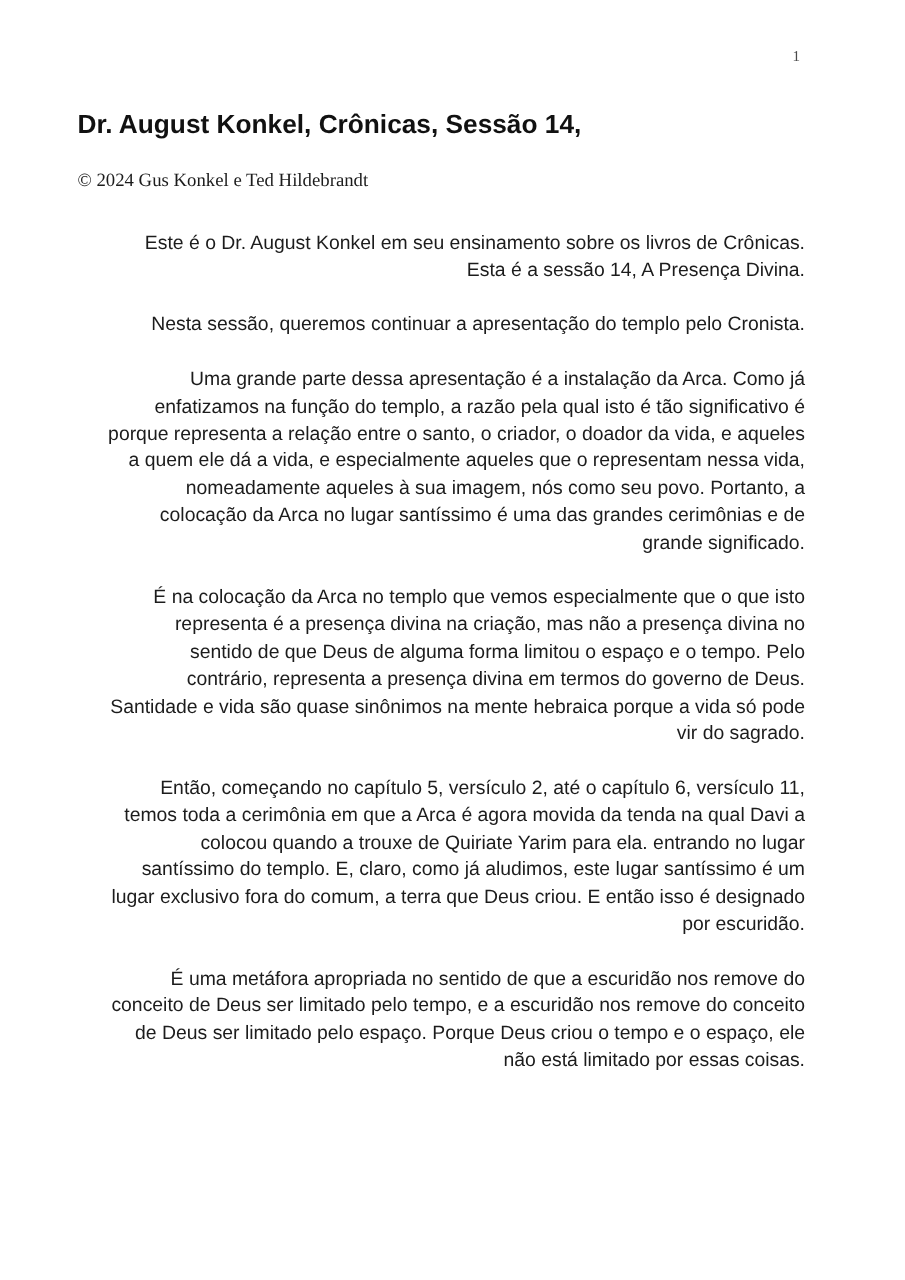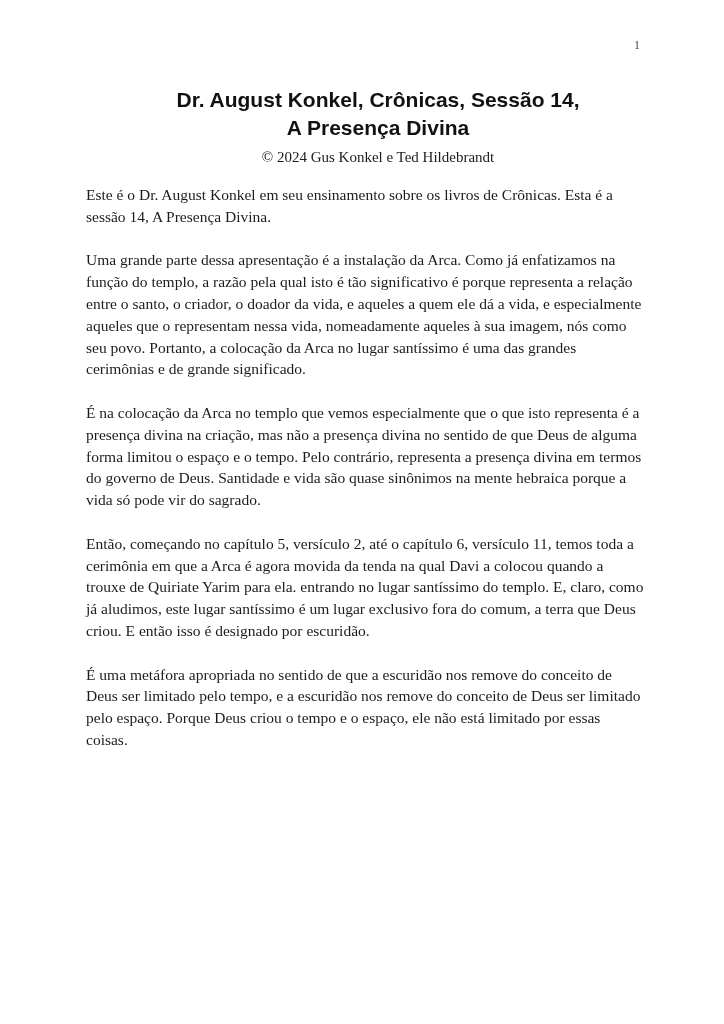--- a/index.html
+++ b/index.html
@@ -23,68 +23,68 @@
     left: 0;
     width: 640px;
     text-align: right;
     font-family: "Liberation Serif", serif;
     font-size: 12px;
     color: #4a4a4a;
   }
   .header {
     position: absolute;
     top: 86px;
-    left: 78px;
+    left: 62px;
     width: 600px;
-    text-align: center;
+    text-align: left;
   }
   .title-line {
     font-family: "Liberation Sans", sans-serif;
     font-weight: bold;
     font-size: 21px;
     line-height: 28px;
     color: #111111;
   }
   .copyright {
     font-family: "Liberation Serif", serif;
     font-size: 15px;
     line-height: 22px;
     color: #1c1c1c;
-    margin-top: 4px;
+    margin-top: 20px;
   }
   .body-text {
     position: absolute;
     top: 184px;
     left: 86px;
     width: 558px;
   }
   .body-text p {
-    font-family: Liberation Serif, serif;
+    font-family: Liberation Sans, sans-serif;
     font-size: 15.5px;
     line-height: 21.8px;
     color: #1c1c1c;
     margin: 0 0 21.8px 0;
-    text-align: left;
+    text-align: right;
   }
 </style>
 </head>
 <body>
 
 <div class="page">
 
   <div class="page-number">1</div>
 
   <div class="header">
     <div class="title-line">Dr. August Konkel, Crônicas, Sessão 14,</div>
-    <div class="title-line">A Presença Divina</div>
     <div class="copyright">© 2024 Gus Konkel e Ted Hildebrandt</div>
   </div>
 
   <div class="body-text">
     <p>Este é o Dr. August Konkel em seu ensinamento sobre os livros de Crônicas. Esta é a sessão 14, A Presença Divina.</p>
+    <p>Nesta sessão, queremos continuar a apresentação do templo pelo Cronista.</p>
     <p>Uma grande parte dessa apresentação é a instalação da Arca. Como já enfatizamos na função do templo, a razão pela qual isto é tão significativo é porque representa a relação entre o santo, o criador, o doador da vida, e aqueles a quem ele dá a vida, e especialmente aqueles que o representam nessa vida, nomeadamente aqueles à sua imagem, nós como seu povo. Portanto, a colocação da Arca no lugar santíssimo é uma das grandes cerimônias e de grande significado.</p>
     <p>É na colocação da Arca no templo que vemos especialmente que o que isto representa é a presença divina na criação, mas não a presença divina no sentido de que Deus de alguma forma limitou o espaço e o tempo. Pelo contrário, representa a presença divina em termos do governo de Deus. Santidade e vida são quase sinônimos na mente hebraica porque a vida só pode vir do sagrado.</p>
     <p>Então, começando no capítulo 5, versículo 2, até o capítulo 6, versículo 11, temos toda a cerimônia em que a Arca é agora movida da tenda na qual Davi a colocou quando a trouxe de Quiriate Yarim para ela. entrando no lugar santíssimo do templo. E, claro, como já aludimos, este lugar santíssimo é um lugar exclusivo fora do comum, a terra que Deus criou. E então isso é designado por escuridão.</p>
     <p>É uma metáfora apropriada no sentido de que a escuridão nos remove do conceito de Deus ser limitado pelo tempo, e a escuridão nos remove do conceito de Deus ser limitado pelo espaço. Porque Deus criou o tempo e o espaço, ele não está limitado por essas coisas.</p>
 
   </div>
 
 </div>
 
 </body></html>

